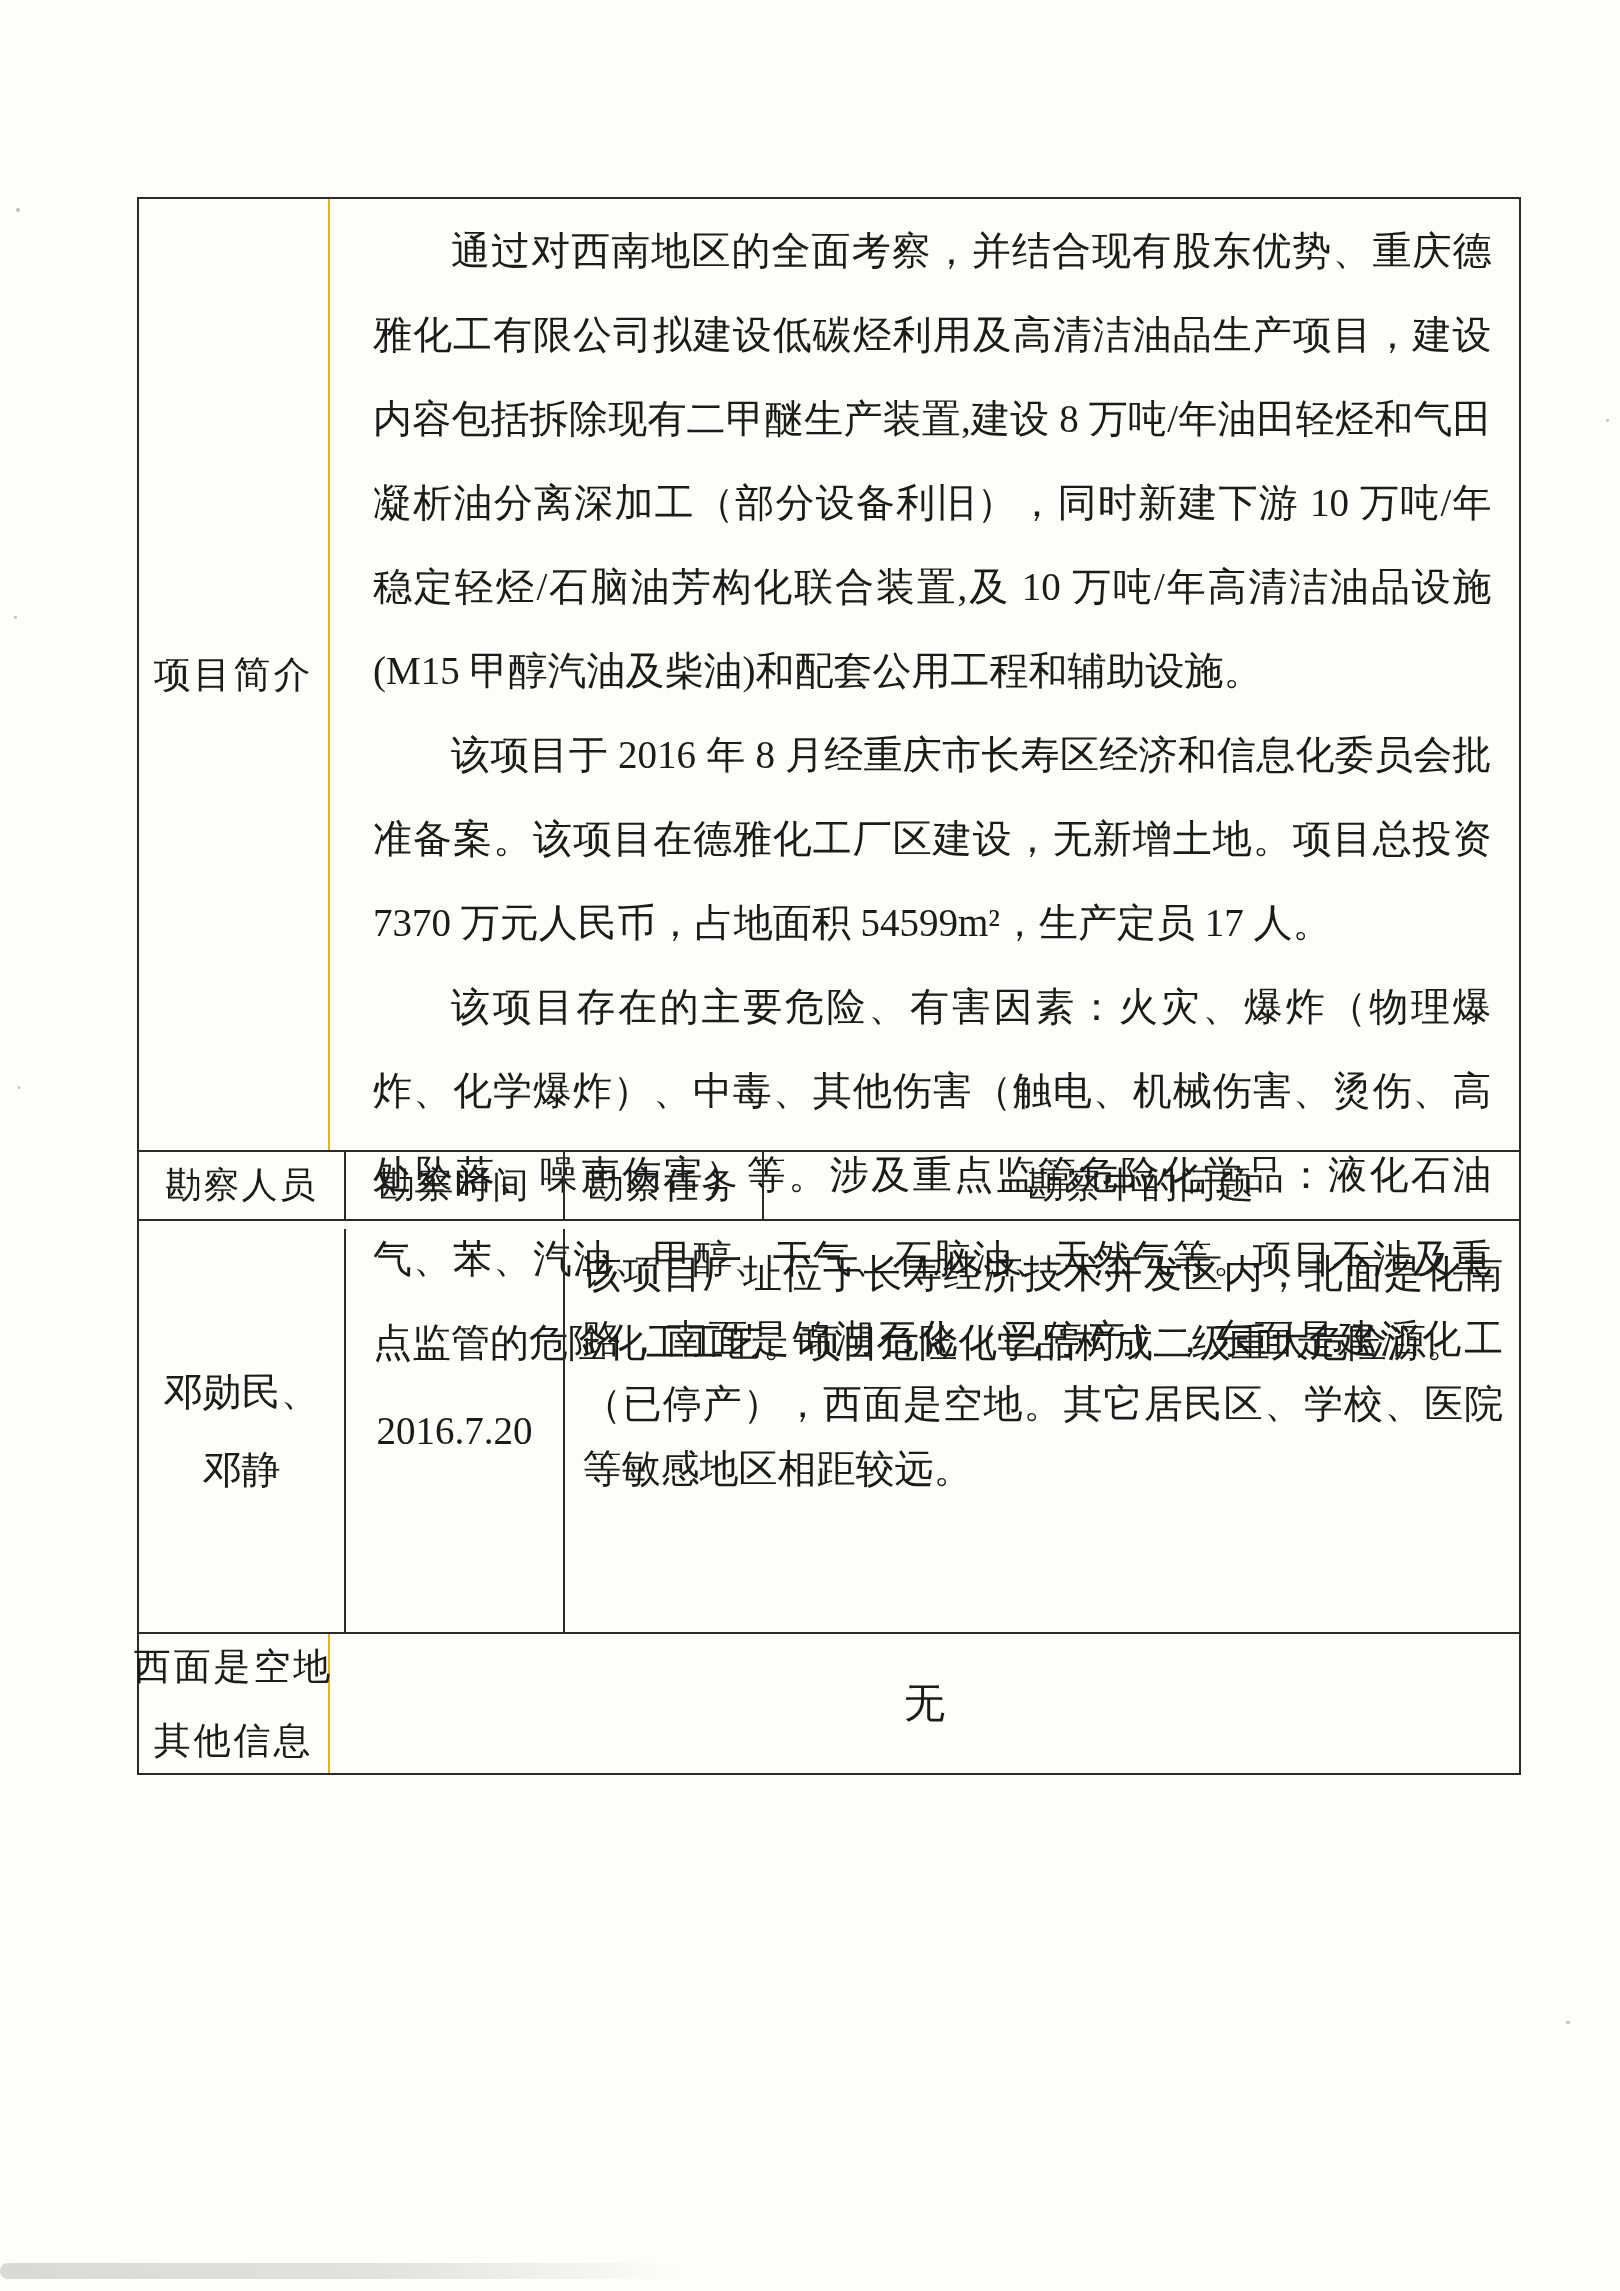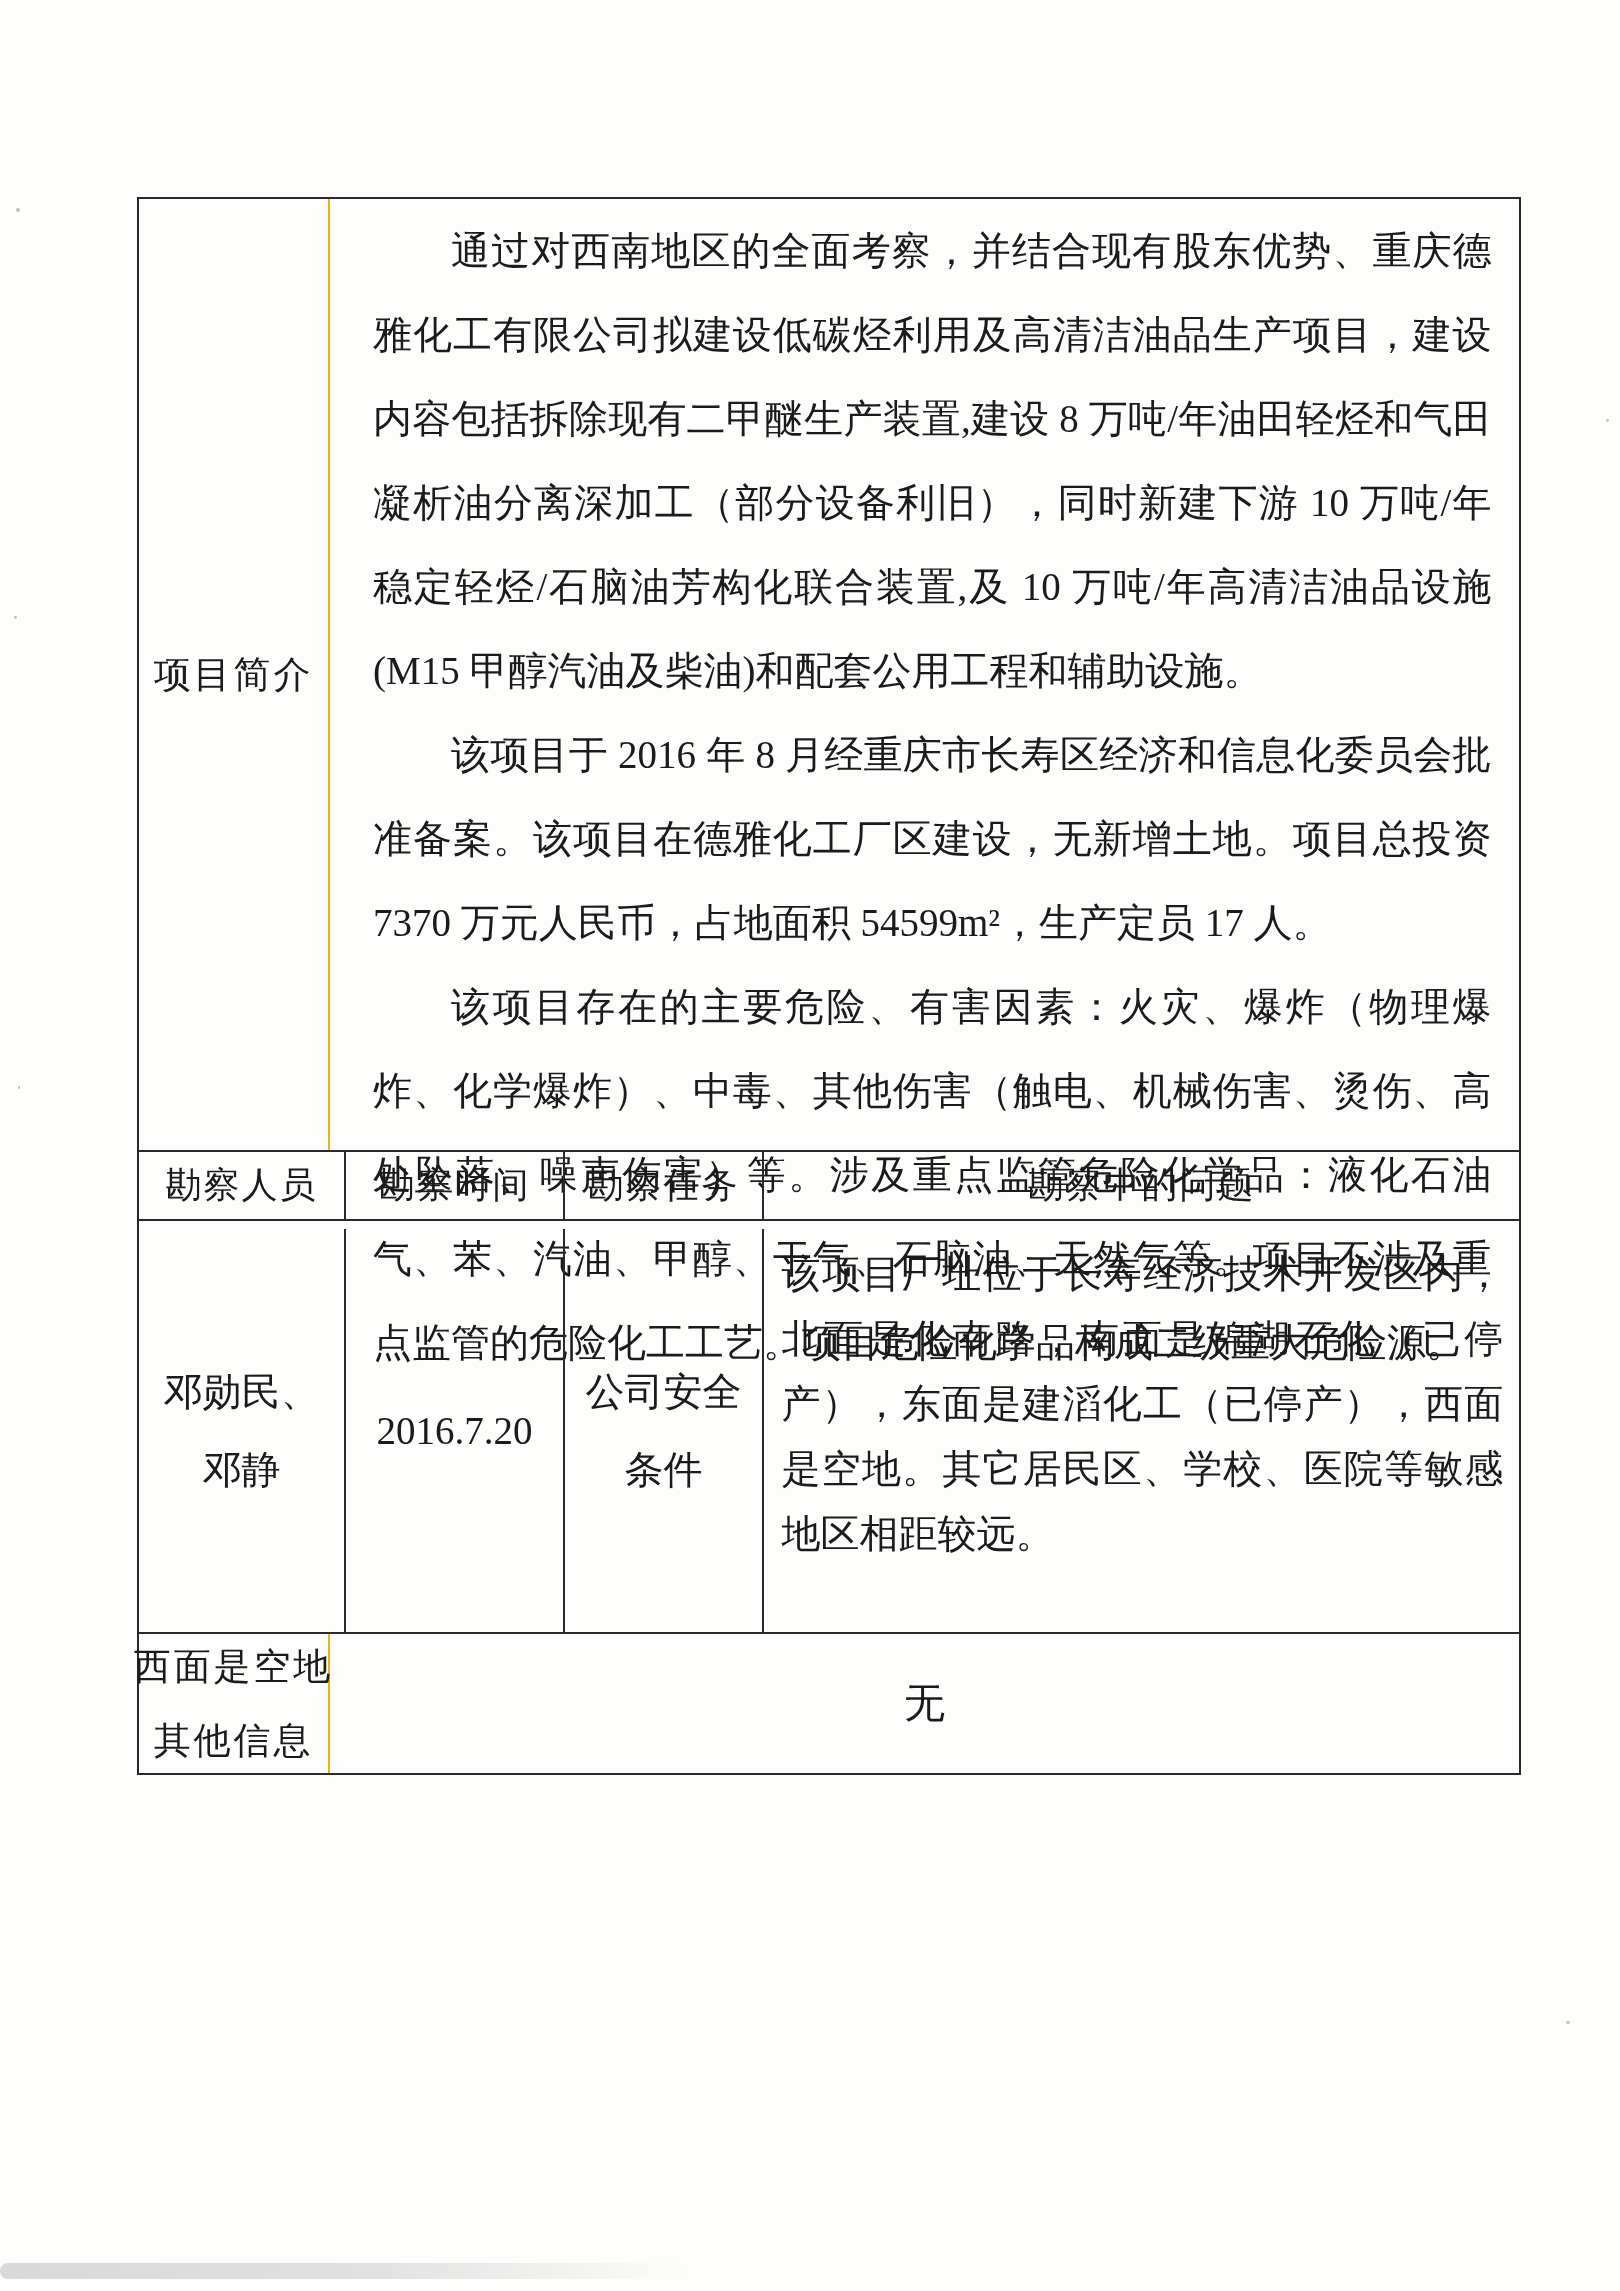--- a/index.html
+++ b/index.html
@@ -105,24 +105,20 @@
           <div class="shcell c4">勘察中的问题</div>
         </div>
         <div class="subbody">
           <div class="sbcell c1">
             <span class="vline">邓勋民、</span>
             <span class="vline">邓静</span>
           </div>
           <div class="sbcell c2">
             <span class="vline">2016.7.20</span>
           </div>
-          <div class="sbcell c3">
-            <span class="vline">公司安全</span>
-            <span class="vline">条件</span>
-          </div>
           <div class="sbcell c4 issues">该项目厂址位于长寿经济技术开发区内，北面是化南路，南面是锦湖石化（已停产），东面是建滔化工（已停产），西面是空地。其它居民区、学校、医院等敏感地区相距较远。</div>
         </div>
       </div>
     </div>
 
     <div class="row row3">
       <div class="hcell">
         <span class="hline">西面是空地</span>
         <span class="hline">其他信息</span>
       </div>

